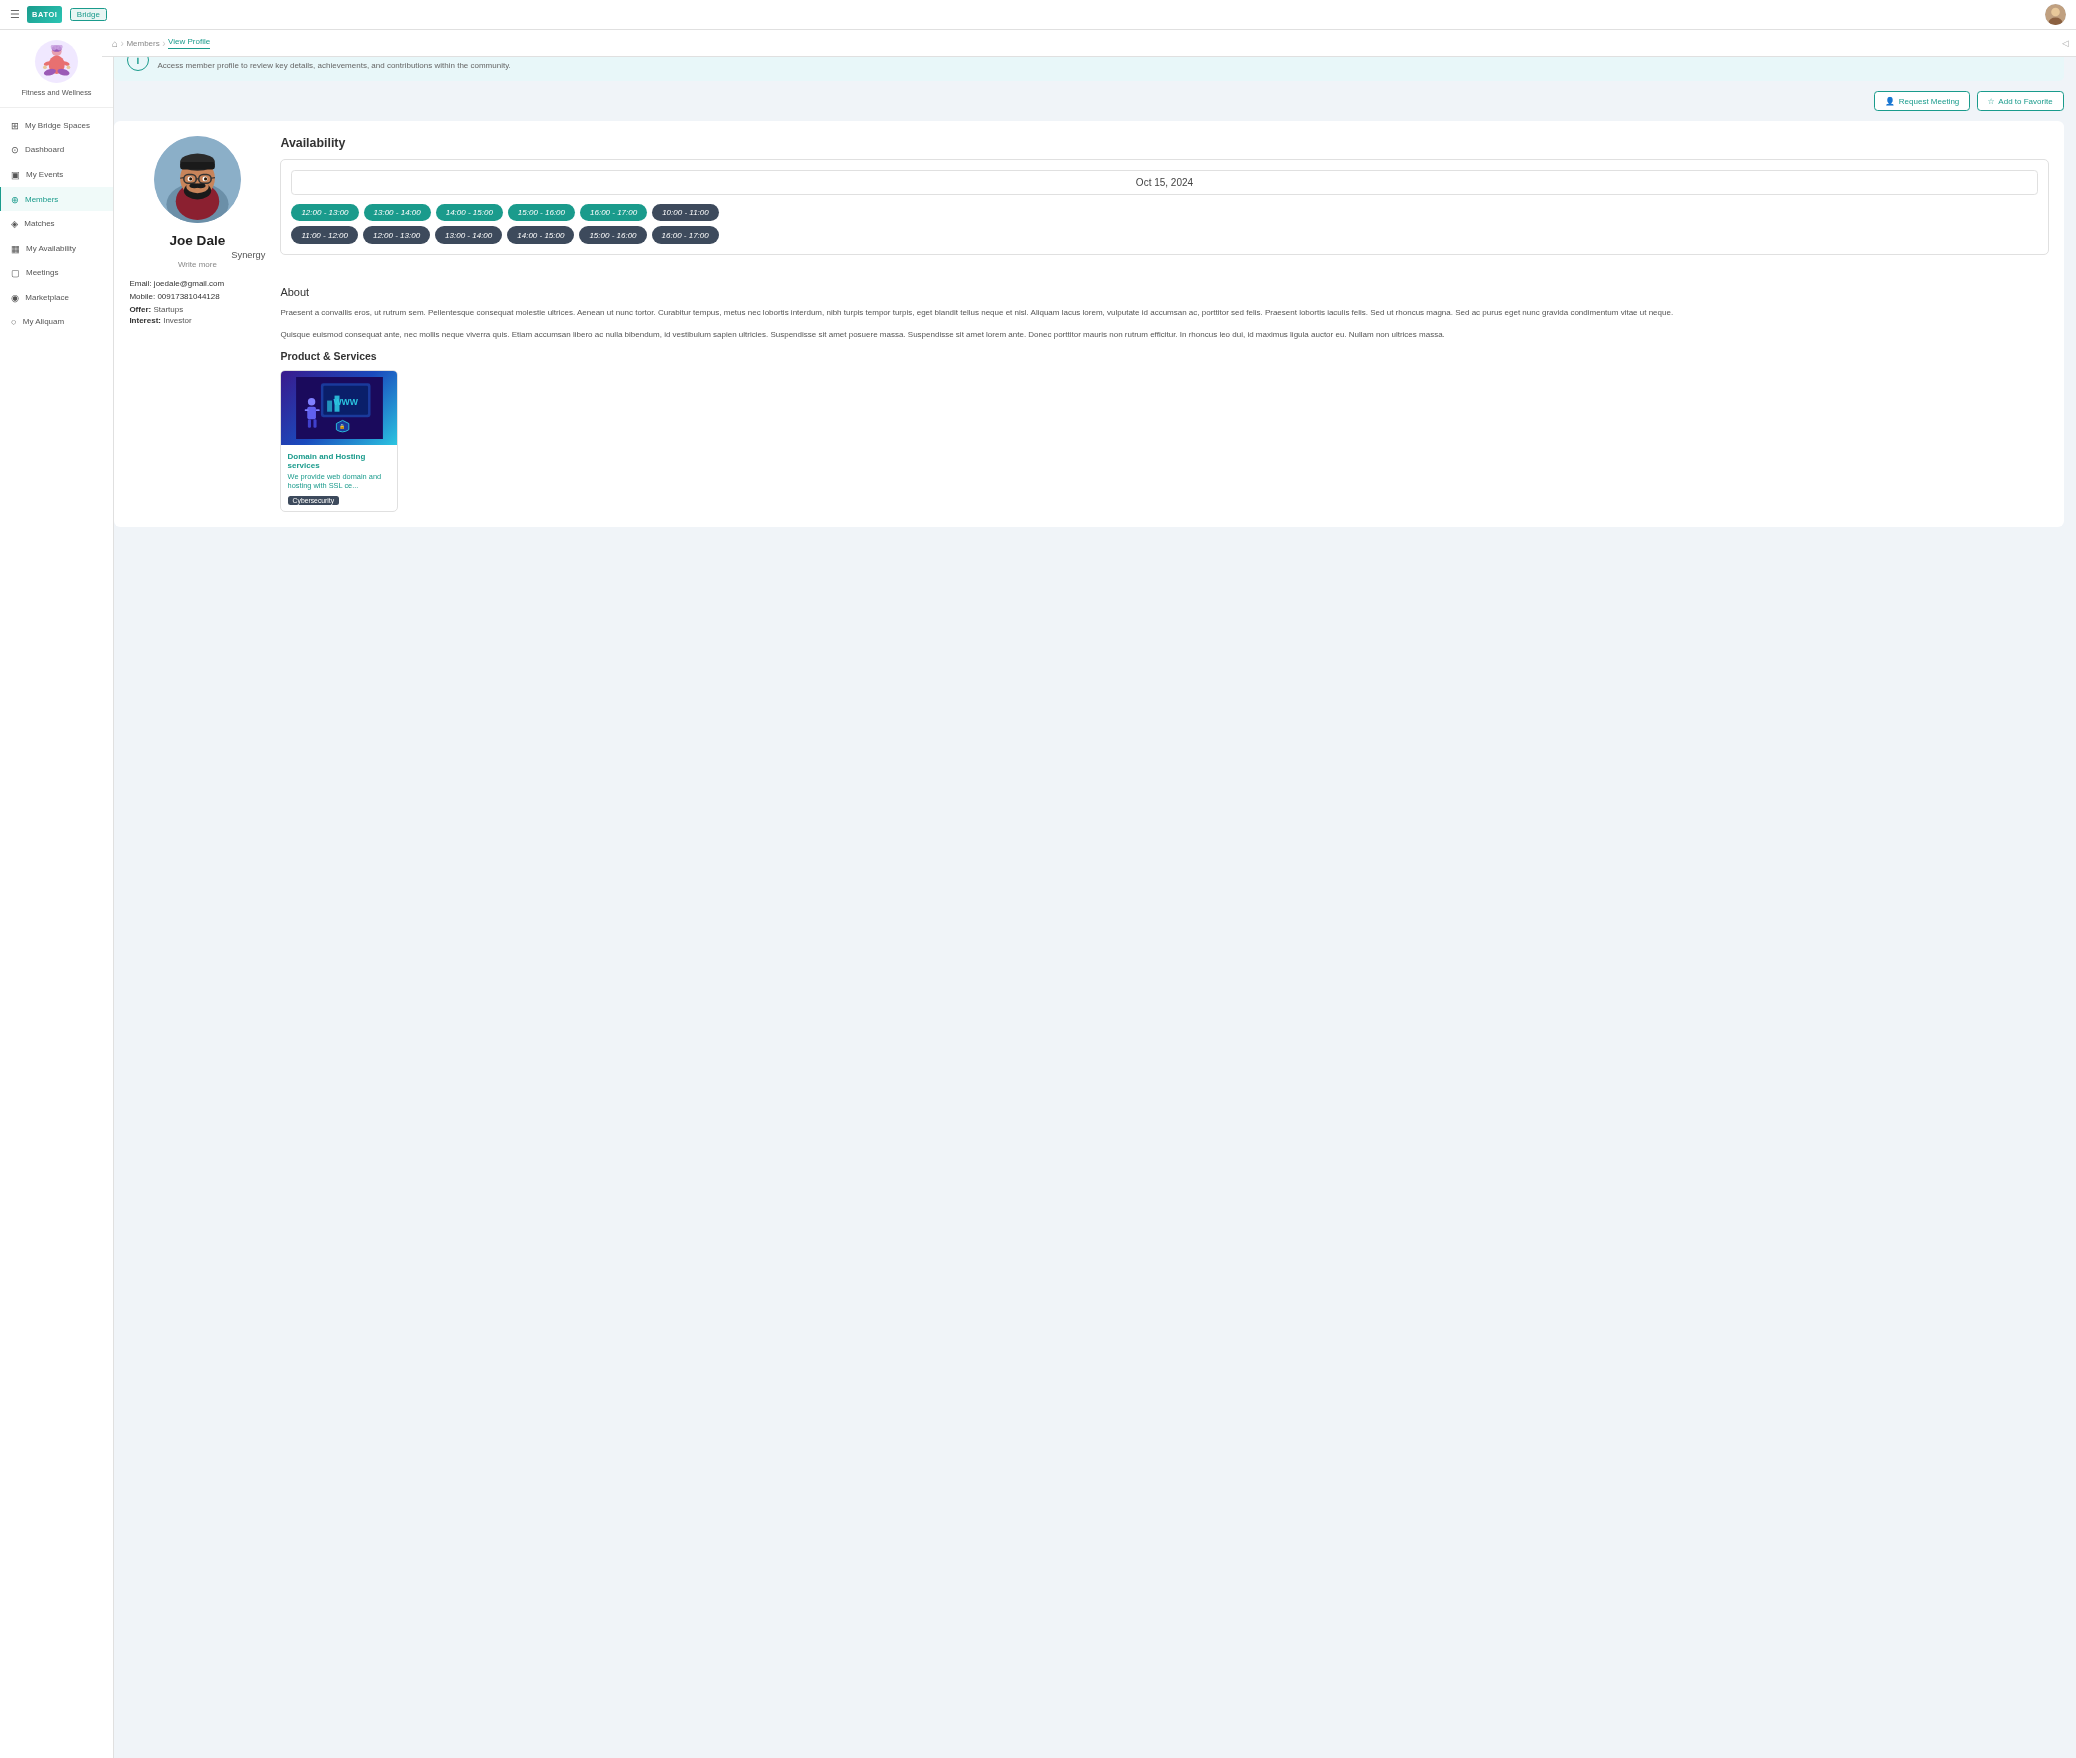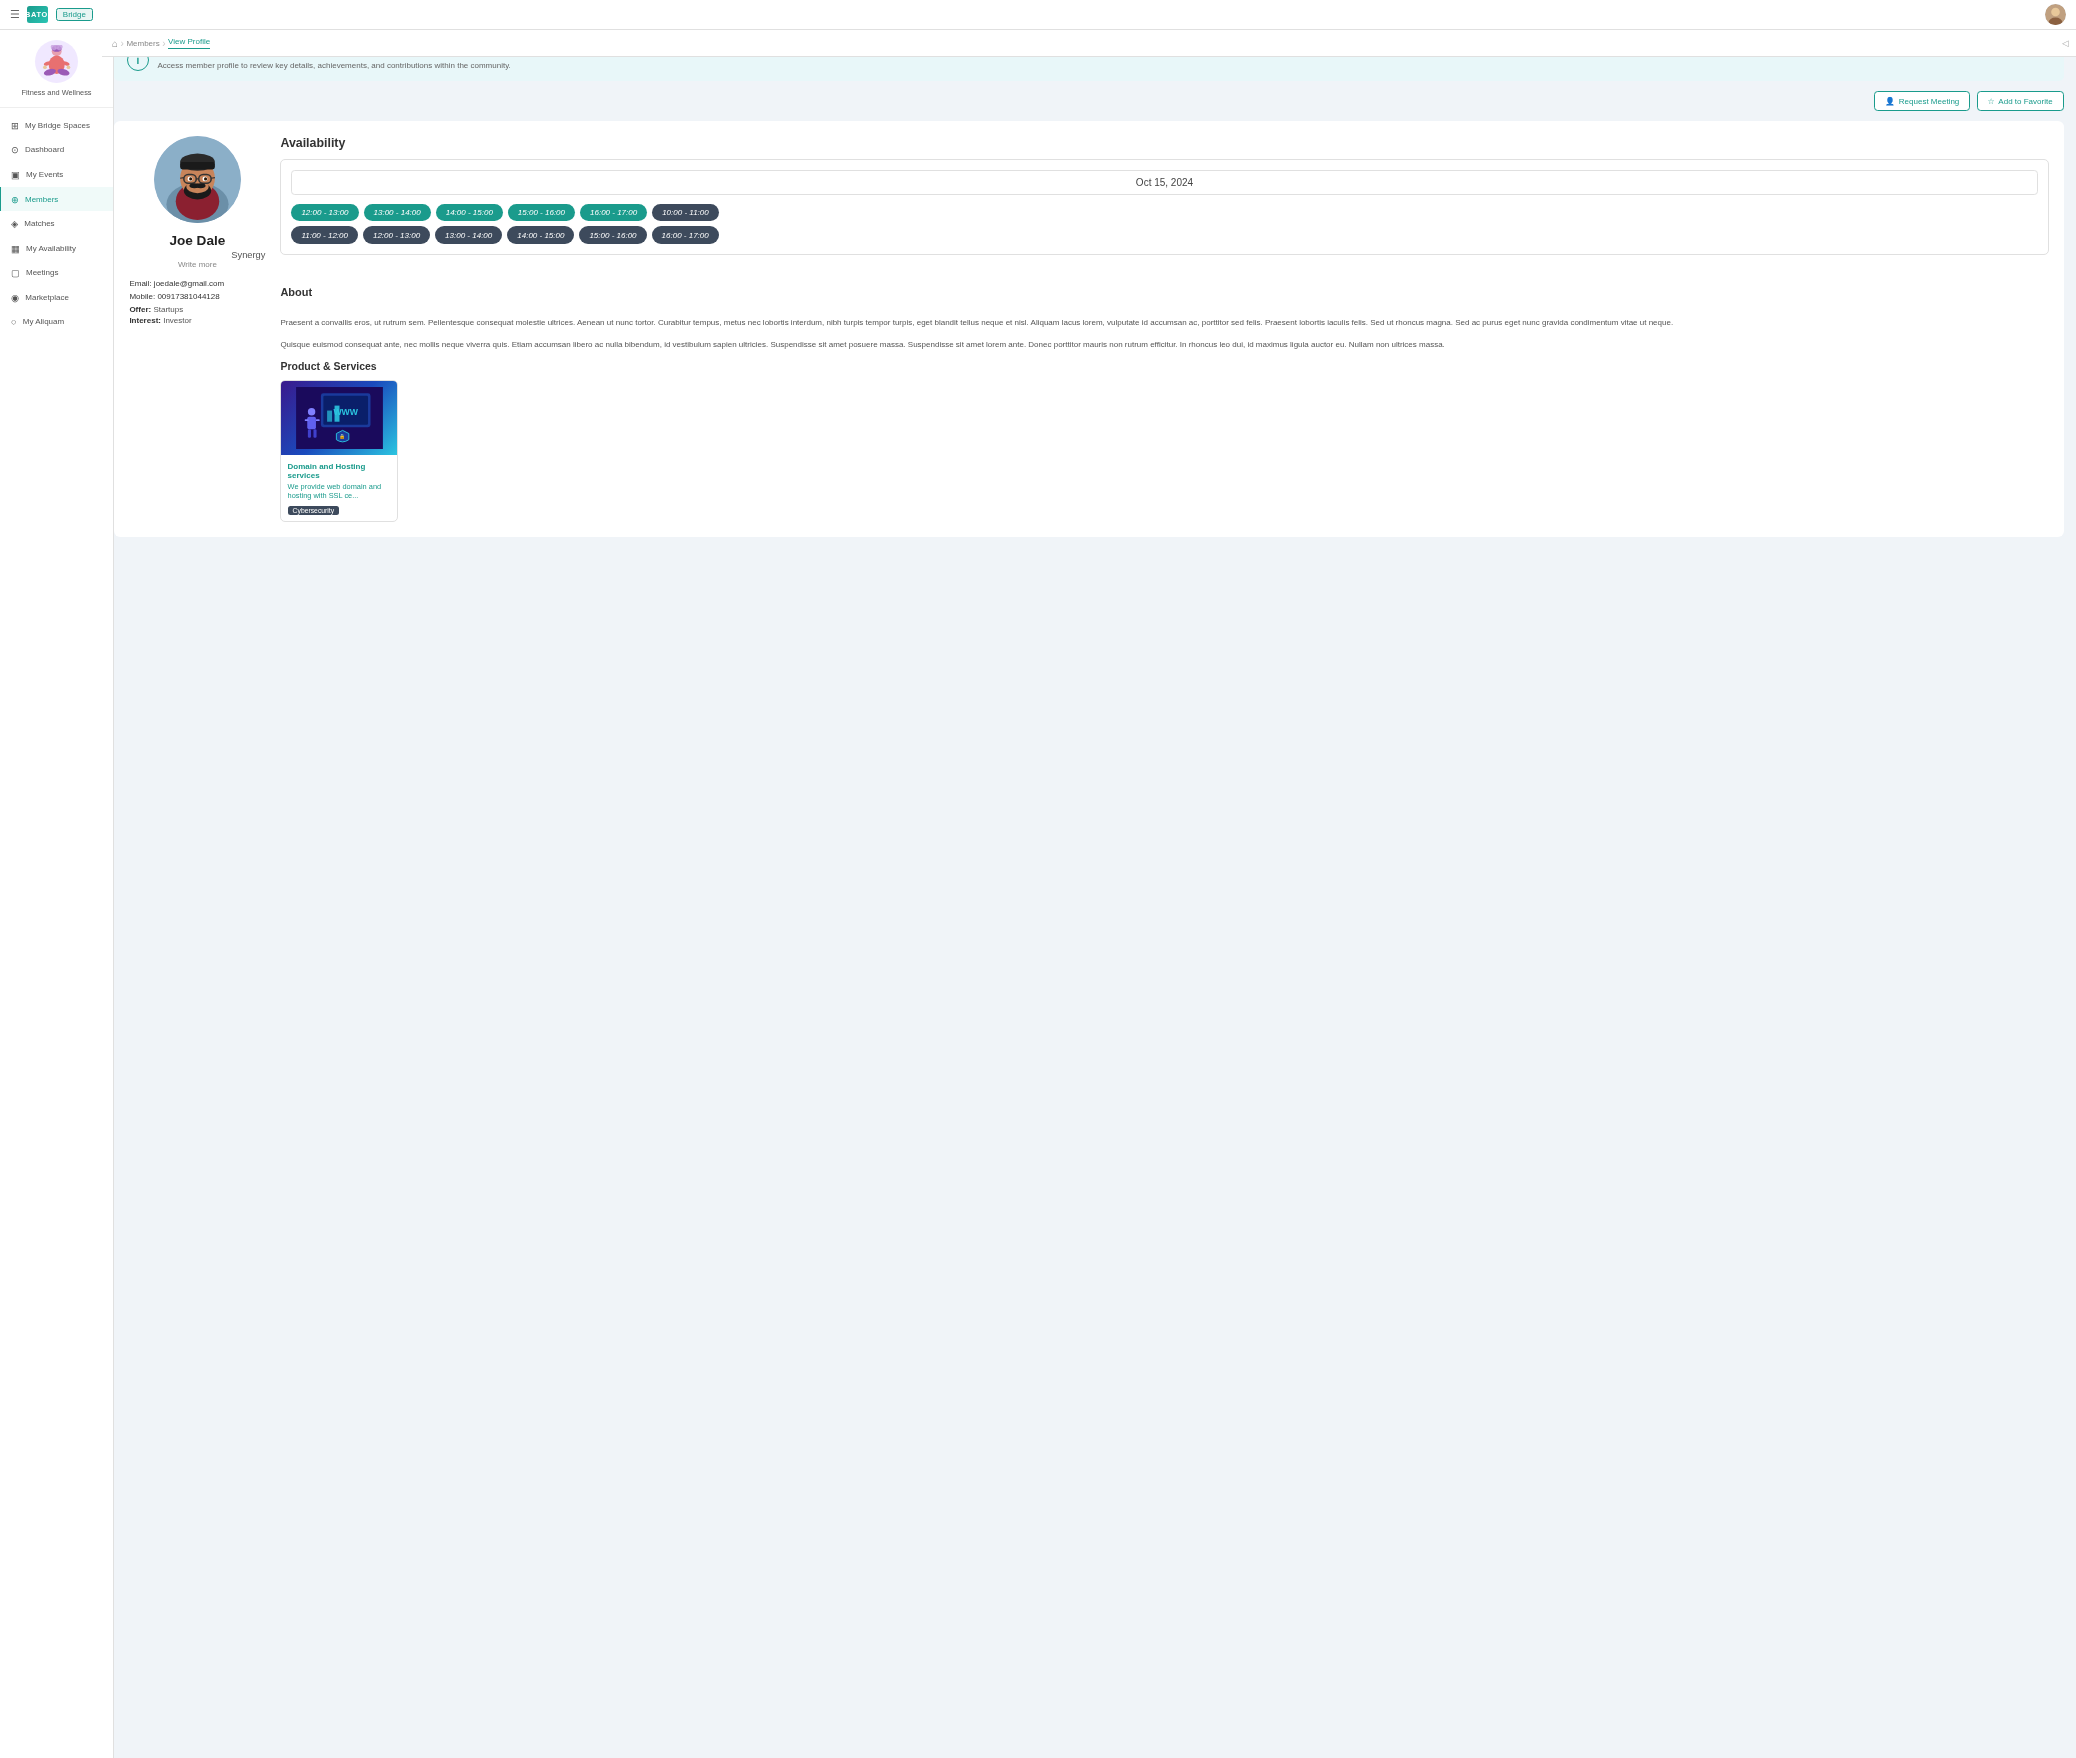--- a/index.html
+++ b/index.html
@@ -7,21 +7,21 @@
 
     
     .top-nav {
       display: flex; align-items: center; justify-content: space-between;
       background: #fff; border-bottom: 0.6px solid #e0e0e0;
       padding: 0 10px; height: 30px; position: fixed; top: 0; left: 0; right: 0; z-index: 100;
     }
     .top-nav-left { display: flex; align-items: center; gap: 7.4px; }
     .hamburger { font-size: 11px; cursor: pointer; color: #666; }
     .logo { display: flex; align-items: center; gap: 3.7px; }
-    .logo-img { width: 21px; height: 17.3px; background: linear-gradient(135deg, #1a9b8c, #2bc5b4); border-radius: 2.5px; display: flex; align-items: center; justify-content: center; color: white; font-weight: bold; font-size: 7.4px; letter-spacing: 0.6px; }
+    .logo-img { width: 35px; height: 17.3px; background: linear-gradient(135deg, #1a9b8c, #2bc5b4); border-radius: 2.5px; display: flex; align-items: center; justify-content: center; color: white; font-weight: bold; font-size: 7.4px; letter-spacing: 0.6px; }
     .bridge-badge { background: #e8f5f3; color: #1a9b8c; border: 0.6px solid #1a9b8c; border-radius: 2.5px; padding: 1.2px 6.2px; font-size: 8px; font-weight: 500; }
     .avatar-top { width: 21px; height: 21px; border-radius: 50%; background: #ccc; overflow: hidden; display: flex; align-items: center; justify-content: center; }
     .avatar-top svg { width: 21px; height: 21px; }
 
     
     .sidebar {
       width: 114px; background: #fff; border-right: 0.6px solid #e0e0e0;
       position: fixed; top: 30px; left: 0; bottom: 0; overflow-y: auto;
       display: flex; flex-direction: column;
     }
@@ -88,21 +88,21 @@
     .avail-title { font-size: 12.4px; font-weight: 600; color: #333; margin-bottom: 8.7px; }
     .avail-date { text-align: center; font-size: 10px; color: #444; margin-bottom: 8.7px; font-weight: 500; border: 0.6px solid #e0e0e0; border-radius: 3.7px; padding: 6.2px; }
     .avail-slots { display: flex; flex-wrap: wrap; gap: 5px; font-style: italic; }
     .slot {
       border-radius: 12.4px; padding: 4.3px 10px; font-size: 8px; color: #fff; font-weight: 500; cursor: pointer;
     }
     .slot.teal { background: #1a9b8c; }
     .slot.dark { background: #3d4a5c; }
 
     
-    .about-title { font-size: 11px; font-weight: 700; color: #333; margin-bottom: 18px; }
+    .about-title { font-size: 11px; font-weight: 400; color: #333; margin-bottom: 8px; }
     .about-text { font-size: 8px; color: #555; line-height: 1.65; margin-bottom: 8.7px; }
 
     
     .product-title { font-size: 10.5px; font-weight: 600; color: #333; margin-bottom: 8.7px; }
     .product-card { width: 118px; border: 0.6px solid #e0e0e0; border-radius: 5px; overflow: hidden; }
     .product-img { width: 100%; height: 74px; background: linear-gradient(135deg, #3a1a8c, #1a4abd, #2bc5e0); display: flex; align-items: center; justify-content: center; position: relative; }
     .product-info { padding: 6.2px; }
     .product-name { font-size: 8px; font-weight: 600; color: #1a9b8c; margin-bottom: 2.5px; }
     .product-desc { font-size: 7.4px; color: #1a9b8c; margin-bottom: 5px; }
     .product-badge { background: #3d4a5c; color: #fff; font-size: 6.8px; border-radius: 2.5px; padding: 1.2px 5px; display: inline-block; }

